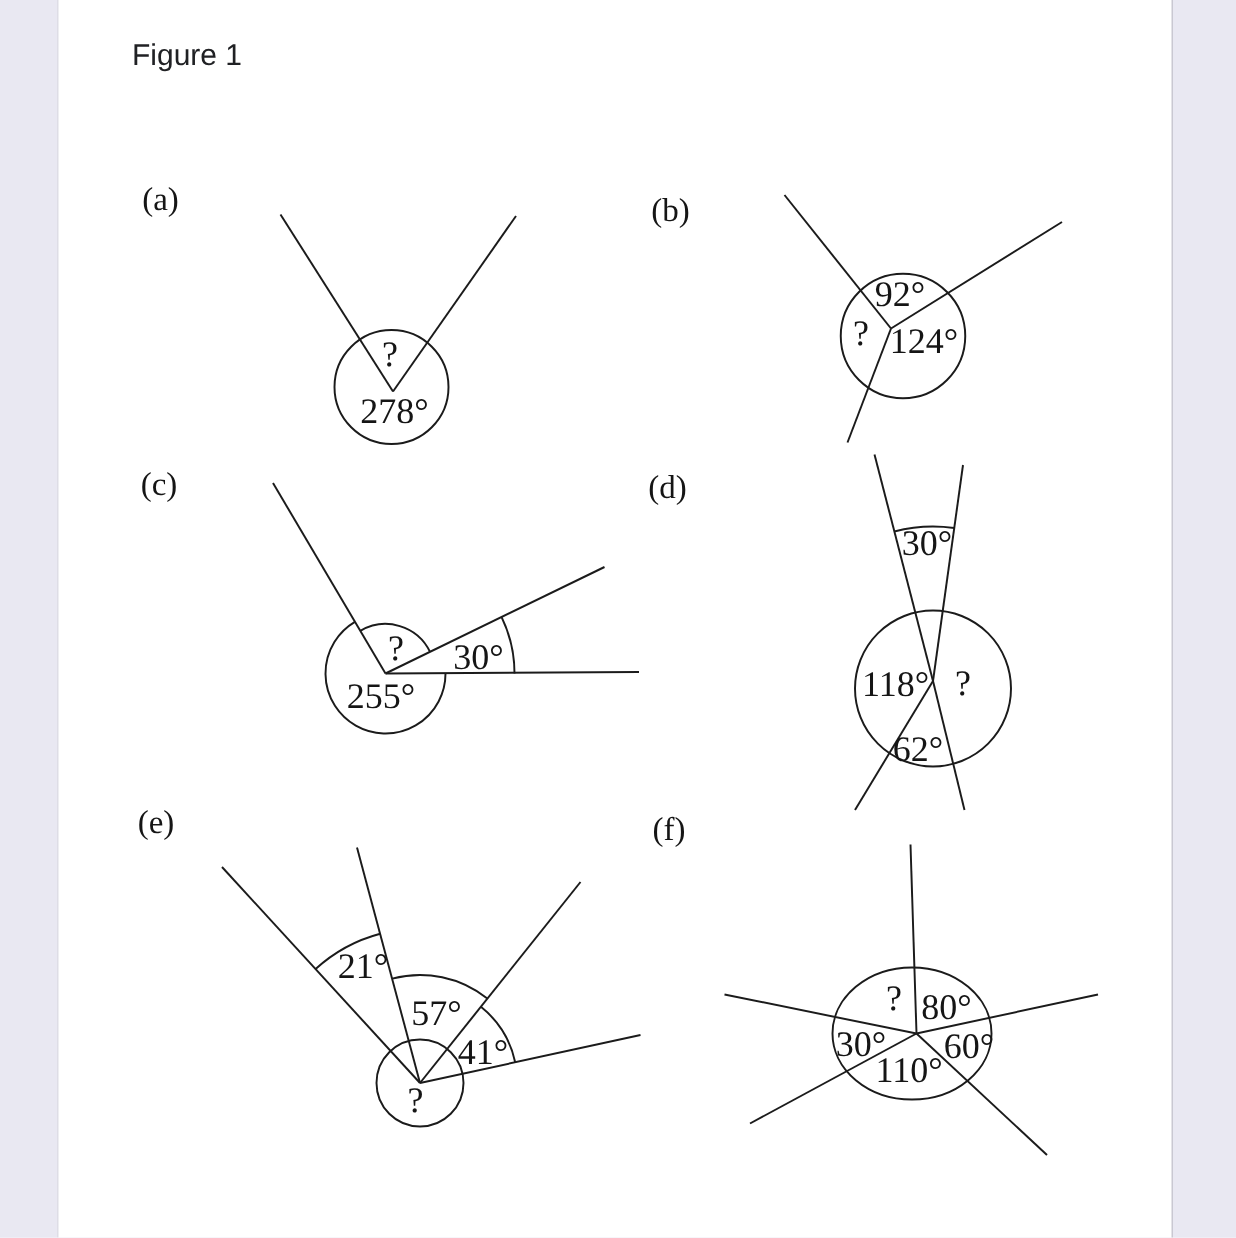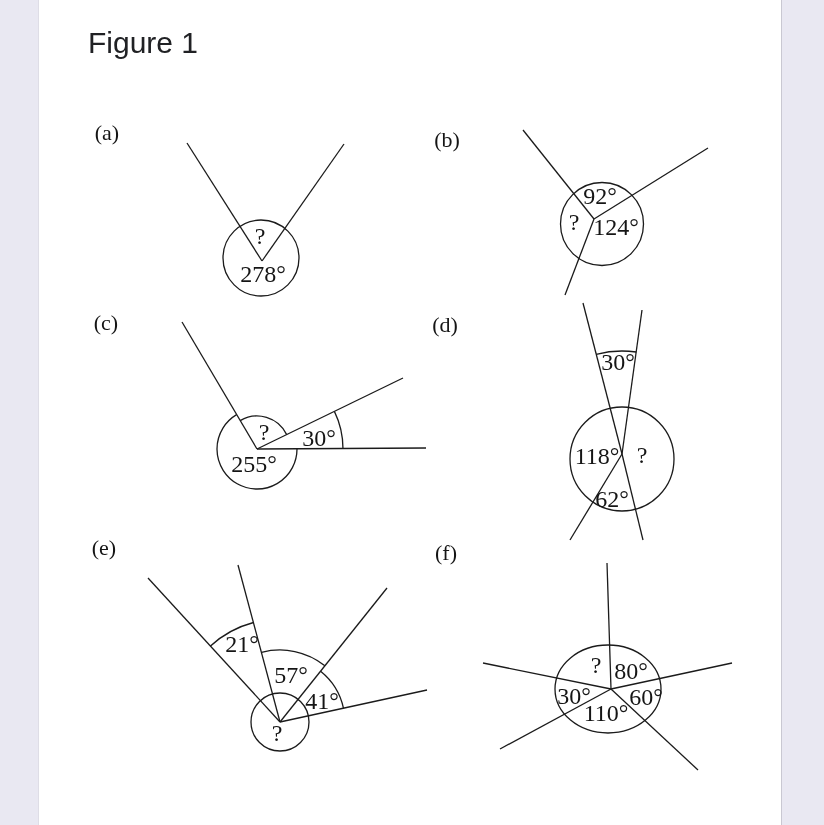--- a/index.html
+++ b/index.html
@@ -18,21 +18,21 @@
     width: 742px;
     height: 825px;
     background: #ffffff;
     border-left: 1px solid #dedde6;
     border-right: 1px solid #c9c8d2;
   }
   .figure-title {
     position: absolute;
     left: 88px;
     top: 26px;
-    font-size: 30px;
+    font-size: 20px;
     font-weight: 400;
     color: #202124;
     line-height: 1.15;
     letter-spacing: 0;
   }
   svg.diagrams {
     position: absolute;
     left: 0;
     top: 0;
   }

